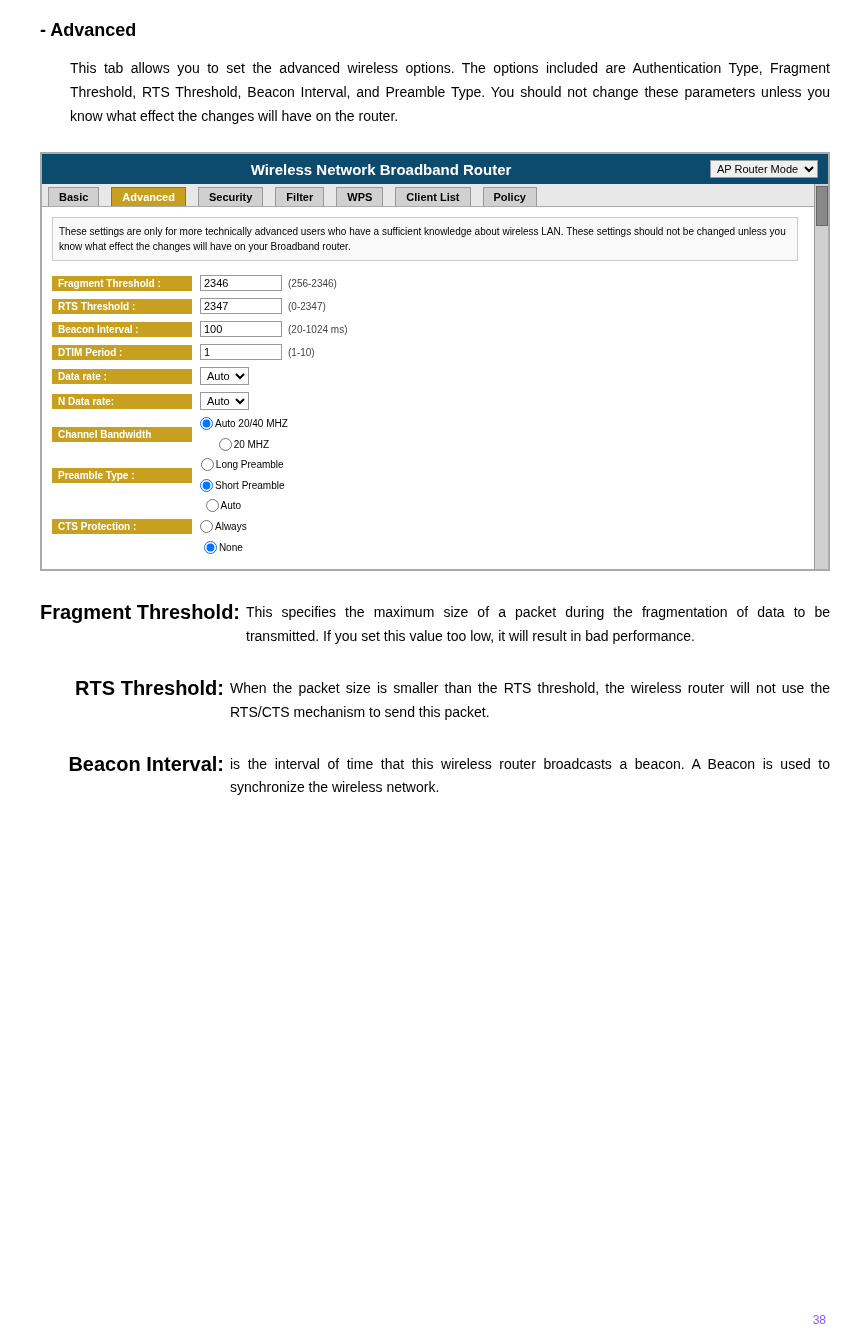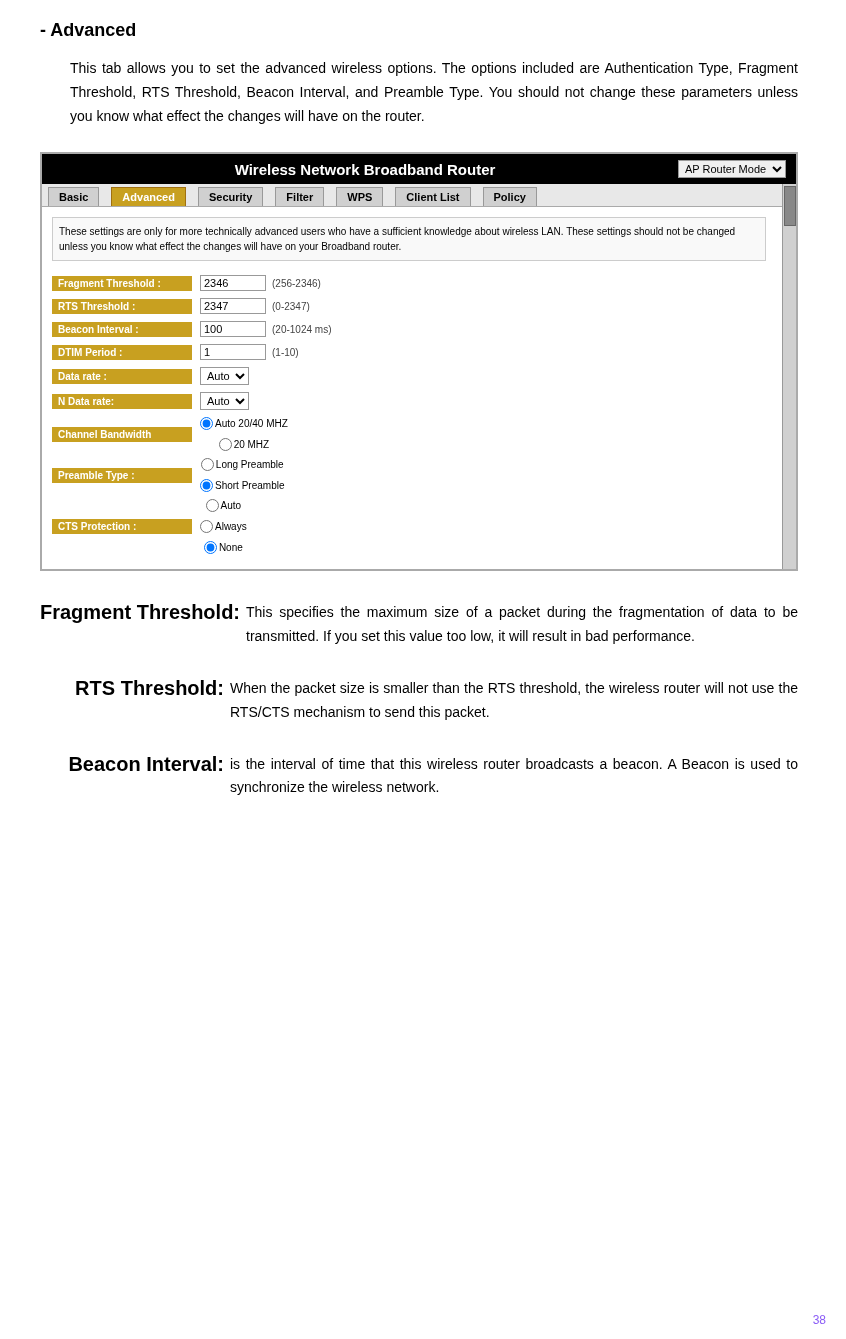--- a/index.html
+++ b/index.html
@@ -6,21 +6,21 @@
     body {
       font-family: Arial, sans-serif;
       font-size: 14px;
       background: #fff;
       color: #000;
       width: 846px;
       min-height: 1339px;
       position: relative;
     }
     .page-container {
-      padding: 20px 48px 40px 40px;
+      padding: 20px 16px 40px 40px;
     }
     .section-title {
       font-size: 18px;
       font-weight: bold;
       color: #000;
       margin-bottom: 16px;
     }
     .intro-text {
       font-size: 14px;
       line-height: 1.7;
@@ -30,21 +30,21 @@
     }
 
     
     .router-ui {
       border: 2px solid #aaa;
       margin-bottom: 30px;
       background: #fff;
       position: relative;
     }
     .router-header {
-      background: #000000;
+      background: #0c4a6e;
       color: #fff;
       font-size: 15px;
       font-weight: bold;
       text-align: center;
       padding: 6px 10px;
       display: flex;
       justify-content: space-between;
       align-items: center;
     }
     .router-header-title {
@@ -106,21 +106,21 @@
       color: #000;
       margin-bottom: 12px;
       border: 1px solid #ccc;
       padding: 6px;
       background: #f9f9f9;
     }
     .field-input {
       border: 1px solid #999;
       padding: 1px 3px;
       font-size: 11px;
-      width: 66px;
+      width: 82px;
       background: #fff;
     }
     .field-hint {
       font-size: 10px;
       color: #444;
     }
     .field-select {
       border: 1px solid #999;
       font-size: 11px;
       padding: 1px 2px;

